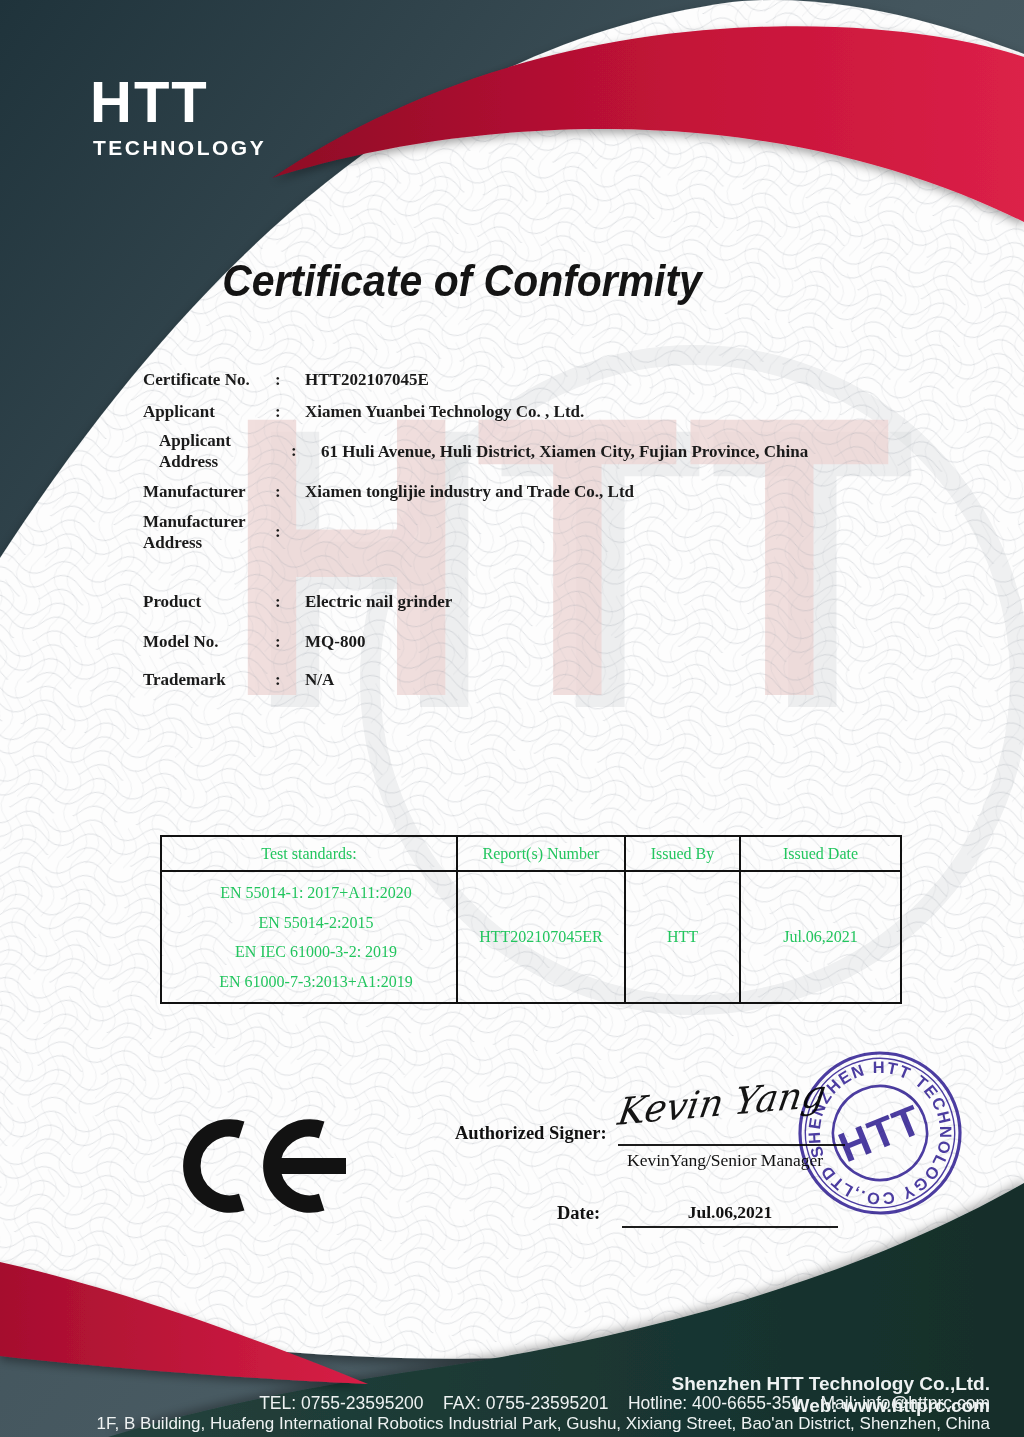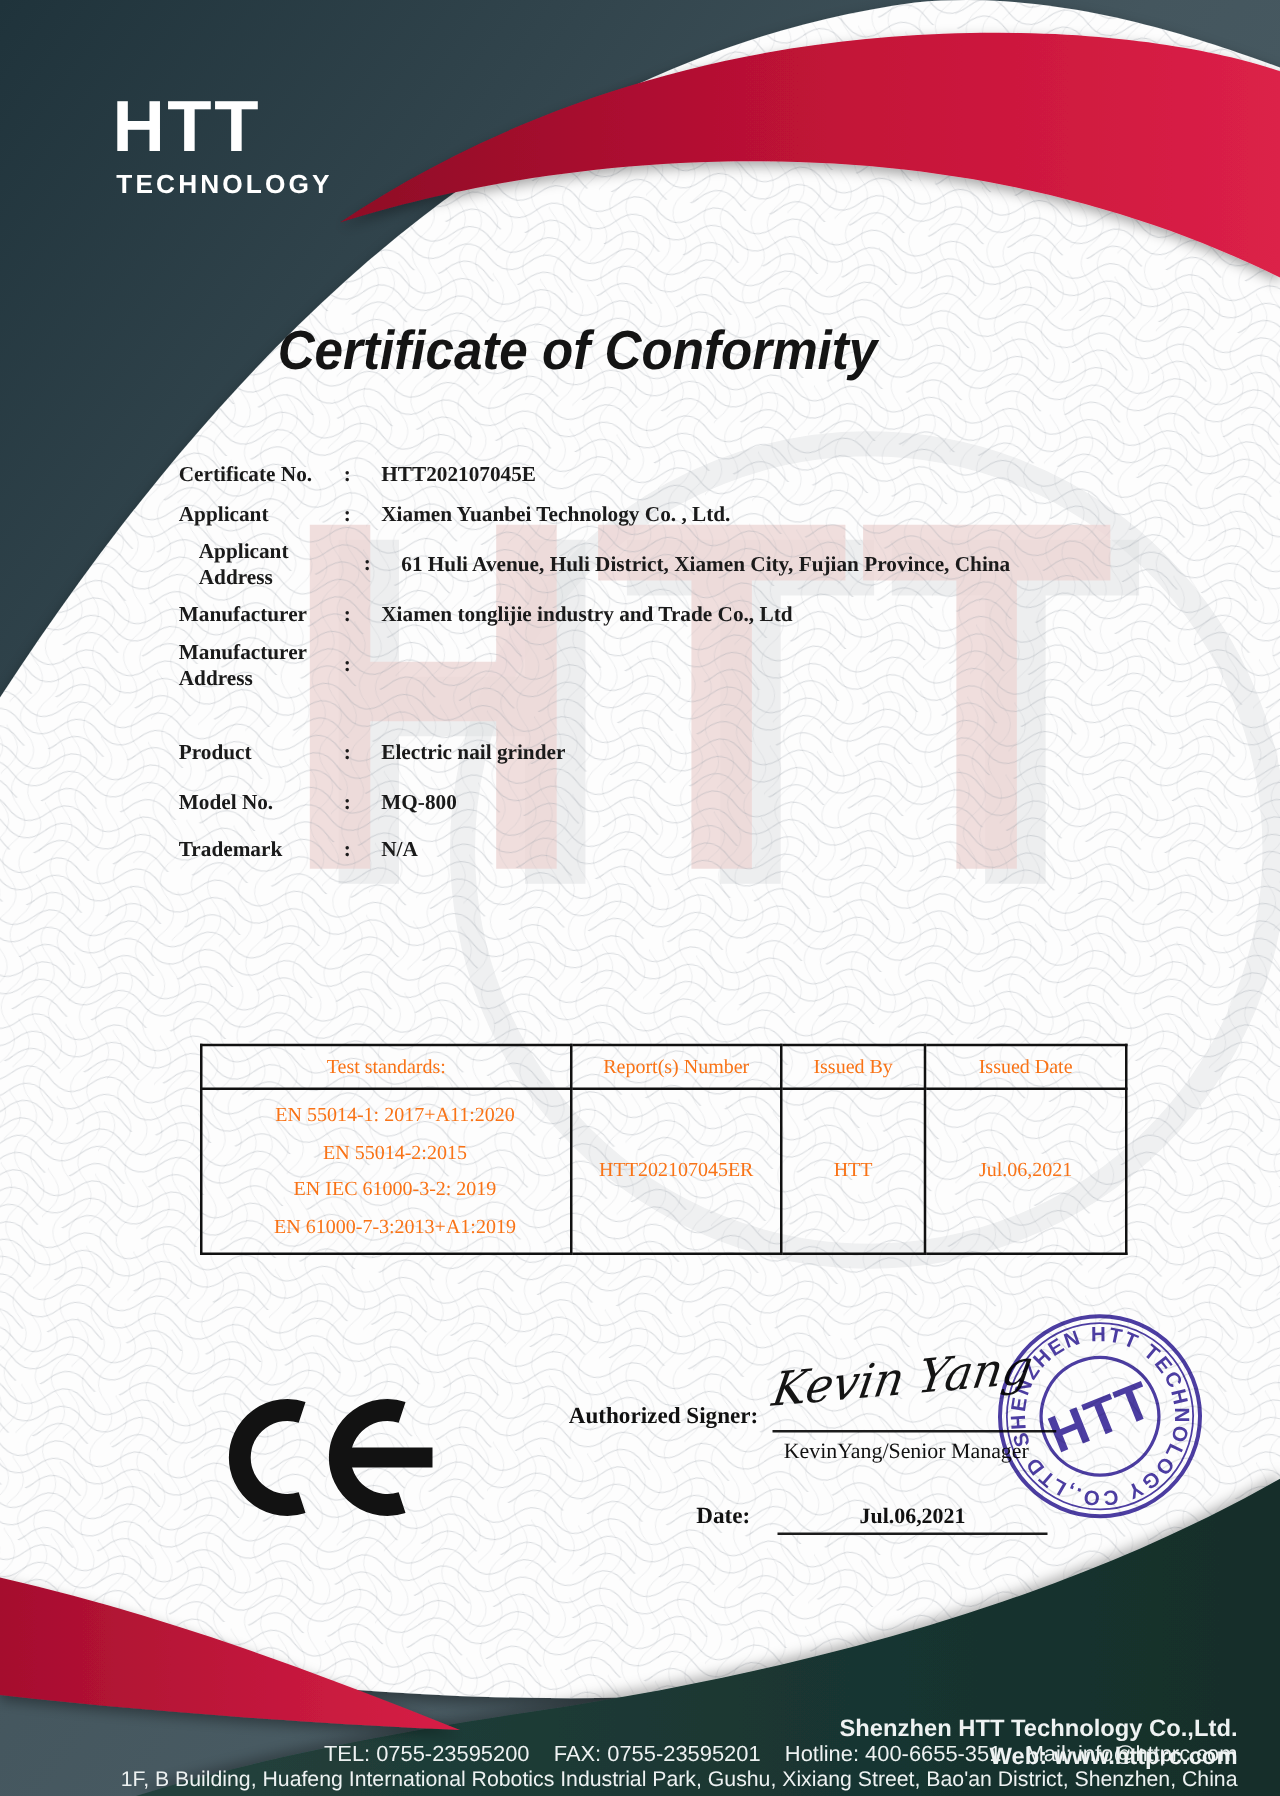--- a/index.html
+++ b/index.html
@@ -20,21 +20,21 @@
   .field-label{width:132px;line-height:21px;}
   .field-colon{width:30px;text-align:left;}
   .field-value{width:600px;line-height:31px;}
   
   .para{font-family:"Liberation Serif",serif;font-weight:bold;color:#141414;
         font-size:17.5px;line-height:26.5px;text-align:justify;}
   .p1{left:155px;top:728px;width:732px;}
   .p2{left:155px;top:1012px;width:714px;}
   
   table.std{position:absolute;left:160px;top:835px;border-collapse:collapse;
-            font-family:"Liberation Serif",serif;color:#f97316;table-layout:fixed;}
+            font-family:"Liberation Serif",serif;color:#22c55e;table-layout:fixed;}
   table.std th,table.std td{border:2.5px solid #111;}
   table.std th{height:31px;font-size:16px;font-weight:normal;text-align:center;}
   table.std td{font-size:16px;text-align:center;vertical-align:middle;}
   td.standards{text-align:left;padding:6px 6px 6px 20px;}
   td.standards div{line-height:29.5px;white-space:nowrap;}
   
   .auth-label{left:455px;top:1123px;font-family:"Liberation Serif",serif;font-weight:bold;
               font-size:18.5px;color:#111;}
   .sig-line{left:618px;top:1144px;width:227px;height:0;border-top:2px solid #1c1c1c;}
   .signature{left:618px;top:1080px;width:240px;font-family:"DejaVu Serif",serif;font-style:italic;

